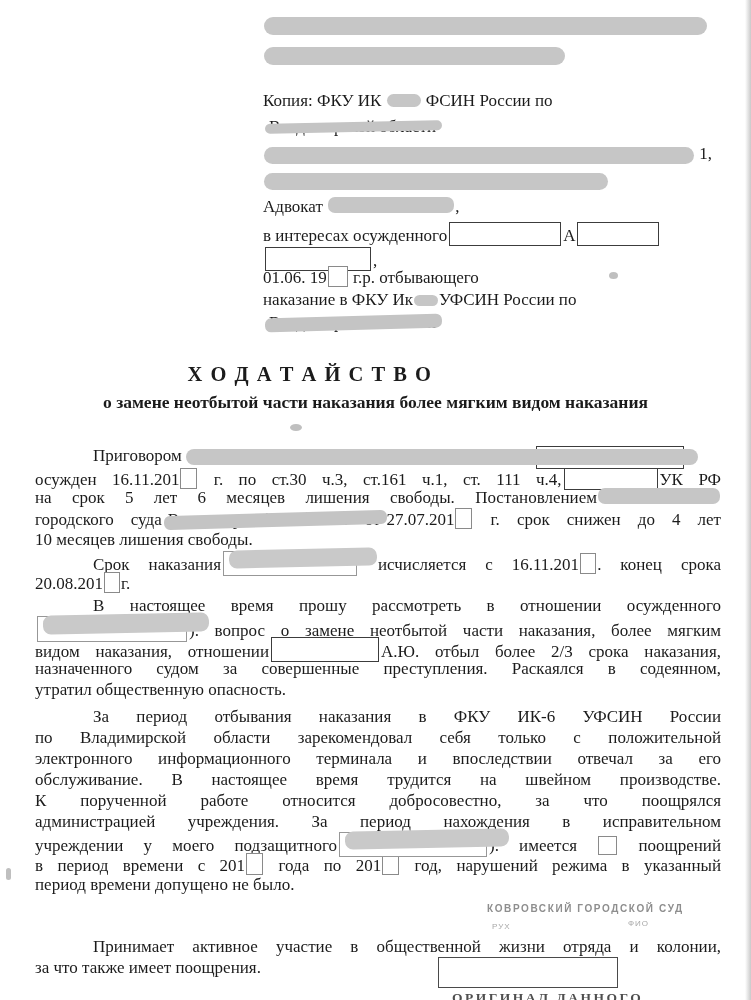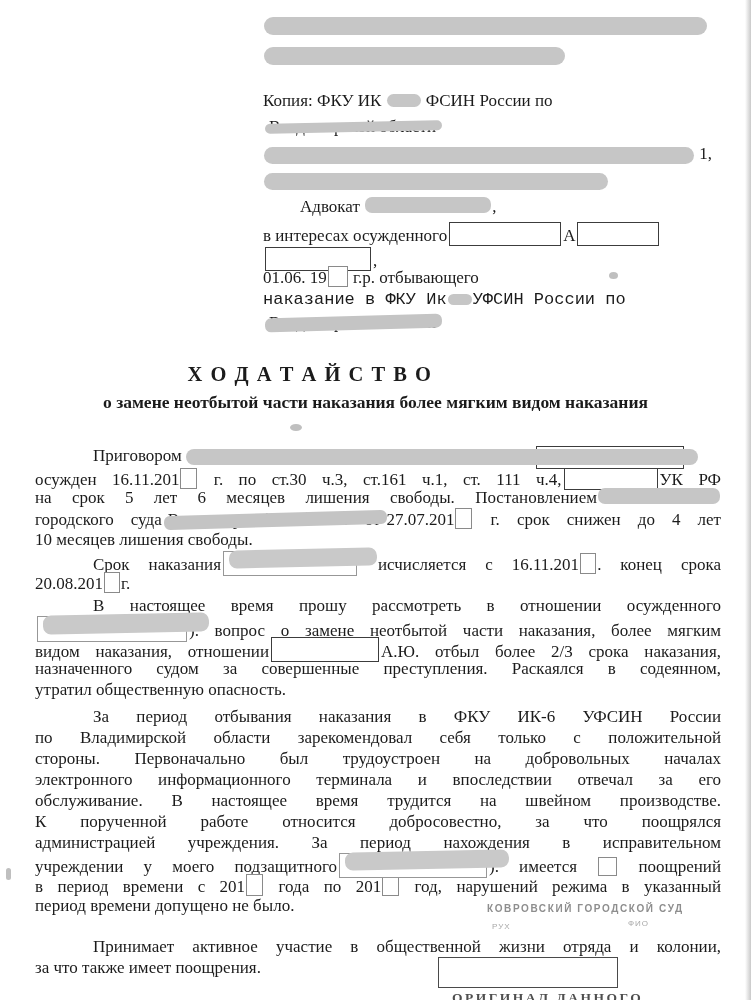--- a/index.html
+++ b/index.html
@@ -47,25 +47,25 @@
 <body>
 
 <div id="page">
   <div class="hdr" id="hdr">
       <div class="hline" style="top: 14px;"><span class="bar" style="width: 443px; height: 18px;"></span></div>
       <div class="hline" style="top: 44px;"><span class="bar" style="width: 301px; height: 18px;"></span></div>
       <div class="hline" style="top: 90px;"><span class="txt">Копия: ФКУ ИК </span><span class="bar blob" style="width: 34px; height: 13px;"></span><span class="txt"> ФСИН России по</span></div>
       <div class="hline" style="top: 116px;"><span class="struck">Владимирской области</span></div>
       <div class="hline" style="top: 143px;"><span class="bar" style="width: 430px; height: 17px;"></span><span class="txt"> 1,</span></div>
       <div class="hline" style="top: 169px;"><span class="bar" style="width: 344px; height: 17px;"></span></div>
-      <div class="hline" style="top: 196px; margin-left: 37px;"><span class="txt">Адвокат </span><span class="bar blob" style="width: 126px; height: 16px;"></span><span class="txt">,</span></div>
+      <div class="hline" style="top: 196px;"><span class="txt">Адвокат </span><span class="bar blob" style="width: 126px; height: 16px;"></span><span class="txt">,</span></div>
       <div class="hline" style="top: 222px;"><span class="txt">в интересах осужденного</span><span class="box" style="width: 110px; height: 22px;"></span><span class="txt">А</span><span class="box" style="width: 80px; height: 22px;"></span></div>
       <div class="hline" style="top: 247px;"><span class="box" style="width: 104px; height: 22px;"></span><span class="txt">,</span></div>
       <div class="hline" style="top: 266px;"><span class="txt">01.06. 19</span><span class="sbox" style="width: 18px; height: 19px;"></span><span class="txt"> г.р. отбывающего</span></div>
-      <div class="hline" style="top: 289px; font-family: Liberation Mono, monospace;"><span class="txt">наказание в ФКУ Ик</span><span class="bar blob" style="width: 24px; height: 11px;"></span><span class="txt">УФСИН России по</span></div>
+      <div class="hline" style="top: 289px;"><span class="txt">наказание в ФКУ Ик</span><span class="bar blob" style="width: 24px; height: 11px;"></span><span class="txt">УФСИН России по</span></div>
       <div class="hline" style="top: 312px;"><span class="struck h">Владимирской области</span></div>
     </div>
 
   <div class="title">Х О Д А Т А Й С Т В О</div>
   <div class="subtitle">о замене неотбытой части наказания более мягким видом наказания</div>
 
   <div id="bodyblk">
       <div class="para" style="top: 445px;">
         <div class="bline ind"><span class="txt">Приговором </span><span class="barbox" style="width: 512px; height: 22px;"><span class="bbo" style="left: 350px; width: 146px;"></span><span class="bbr"></span></span></div>
         <div class="bline just"><span class="txt">осужден 16.11.201</span><span class="sbox" style="width: 15px; height: 19px;"></span><span class="txt"> г.  по ст.30 ч.3, ст.161 ч.1, ст. 111 ч.4,</span><span class="box" style="width: 92px; height: 22px;"></span><span class="txt">УК РФ</span></div>
@@ -80,21 +80,20 @@
       <div class="para" style="top: 595px;">
         <div class="bline just ind"><span class="txt">В настоящее время прошу рассмотреть в отношении осужденного</span></div>
         <div class="bline just"><span class="bbx" style="width: 148px; height: 24px;"><i></i></span><span class="txt">). вопрос о замене неотбытой части наказания, более мягким</span></div>
         <div class="bline just"><span class="txt">видом наказания, отношении</span><span class="box" style="width: 106px; height: 23px;"></span><span class="txt">А.Ю. отбыл более 2/3 срока наказания,</span></div>
         <div class="bline just"><span class="txt">назначенного судом за совершенные преступления. Раскаялся в содеянном,</span></div>
         <div class="bline"><span class="txt">утратил общественную опасность.</span></div>
       </div>
       <div class="para" style="top: 706px;">
         <div class="bline just ind"><span class="txt">За период отбывания наказания в ФКУ ИК-6 УФСИН России</span></div>
         <div class="bline just"><span class="txt">по Владимирской области зарекомендовал себя только с положительной</span></div>
-        <div class="bline just"><span class="txt">стороны. Первоначально был трудоустроен на добровольных началах</span></div>
         <div class="bline just"><span class="txt">электронного информационного терминала и впоследствии отвечал за его</span></div>
         <div class="bline just"><span class="txt">обслуживание.  В настоящее время трудится на швейном производстве.</span></div>
         <div class="bline just"><span class="txt">К порученной работе относится добросовестно, за что поощрялся</span></div>
         <div class="bline just"><span class="txt">администрацией учреждения. За период нахождения в исправительном</span></div>
         <div class="bline just"><span class="txt">учреждении у моего подзащитного</span><span class="bbx" style="width: 146px; height: 23px;"><i></i></span><span class="txt">). имеется </span><span class="sbox" style="width: 17px; height: 17px;"></span><span class="txt"> поощрений</span></div>
         <div class="bline just"><span class="txt">в период времени с 201</span><span class="sbox" style="width: 15px; height: 20px;"></span><span class="txt"> года по 201</span><span class="sbox" style="width: 15px; height: 20px;"></span><span class="txt"> год, нарушений режима в указанный</span></div>
         <div class="bline"><span class="txt">период времени допущено не было.</span></div>
       </div>
       <div class="para" style="top: 936px;">
         <div class="bline just ind"><span class="txt">Принимает активное участие в общественной жизни отряда и колонии,</span></div>

